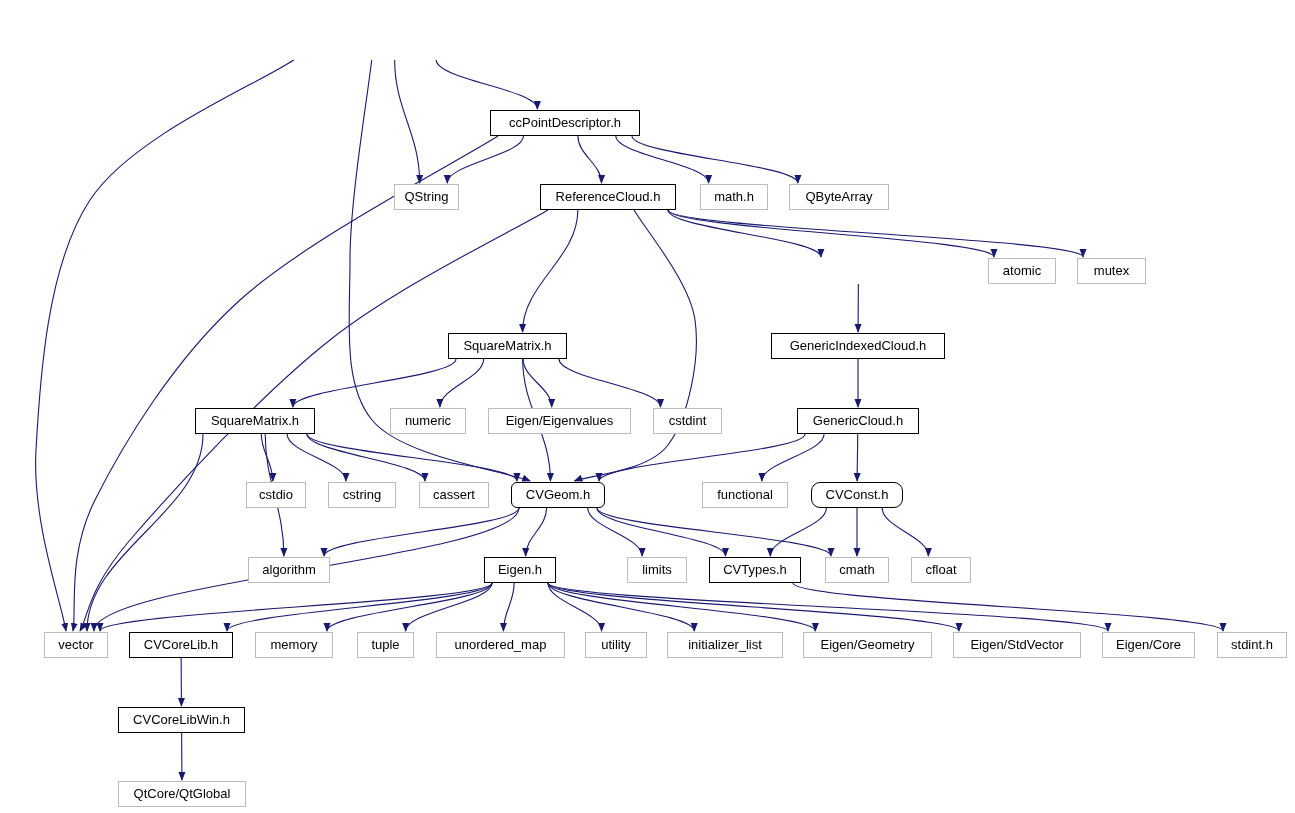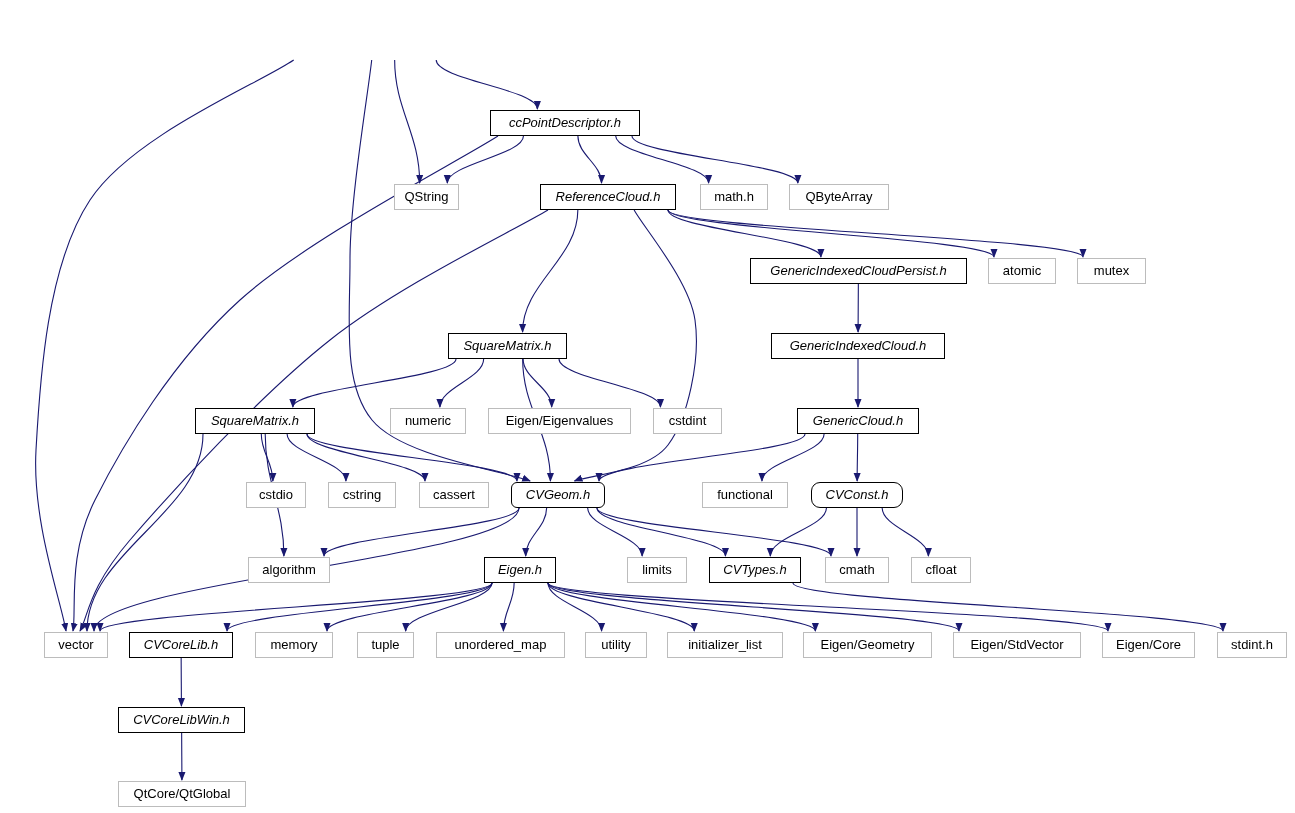--- a/index.html
+++ b/index.html
@@ -19,21 +19,21 @@
     box-sizing:border-box;
     display:flex;flex-direction:column;
     align-items:center;justify-content:center;
     background:#fff;
     border:1px solid #000;
     white-space:nowrap;
     line-height:16px;
     z-index:2;
   }
   .node .lbl{pointer-events:none;}
-  .node.internal{border-color:var(--internal-border,#000);font-style:italic;}
+  .node.internal{border-color:var(--internal-border,#000);}
   .node.external{border-color:var(--external-border,#bcbcbc);}
   .node.root{
     background:var(--root-fill,#bfbfbf);
     border-color:var(--internal-border,#000);
     align-items:flex-start;
     padding-left:5px;
   }
 </style>
 </head>
 <body>
@@ -108,23 +108,20 @@
     </div>
     <div class="node internal" style="left: 540px; top: 184px; width: 136px; height: 26px;">
       <div class="lbl">ReferenceCloud.h</div>
     </div>
     <div class="node external" style="left: 700px; top: 184px; width: 68px; height: 26px;">
       <div class="lbl">math.h</div>
     </div>
     <div class="node external" style="left: 789px; top: 184px; width: 100px; height: 26px;">
       <div class="lbl">QByteArray</div>
     </div>
-    <div class="node internal" style="left: 750px; top: 258px; width: 217px; height: 26px;">
-      <div class="lbl">GenericIndexedCloudPersist.h</div>
-    </div>
     <div class="node external" style="left: 988px; top: 258px; width: 68px; height: 26px;">
       <div class="lbl">atomic</div>
     </div>
     <div class="node external" style="left: 1077px; top: 258px; width: 69px; height: 26px;">
       <div class="lbl">mutex</div>
     </div>
     <div class="node internal" style="left: 448px; top: 333px; width: 119px; height: 26px;">
       <div class="lbl">SquareMatrix.h</div>
     </div>
     <div class="node internal" style="left: 771px; top: 333px; width: 174px; height: 26px;">

